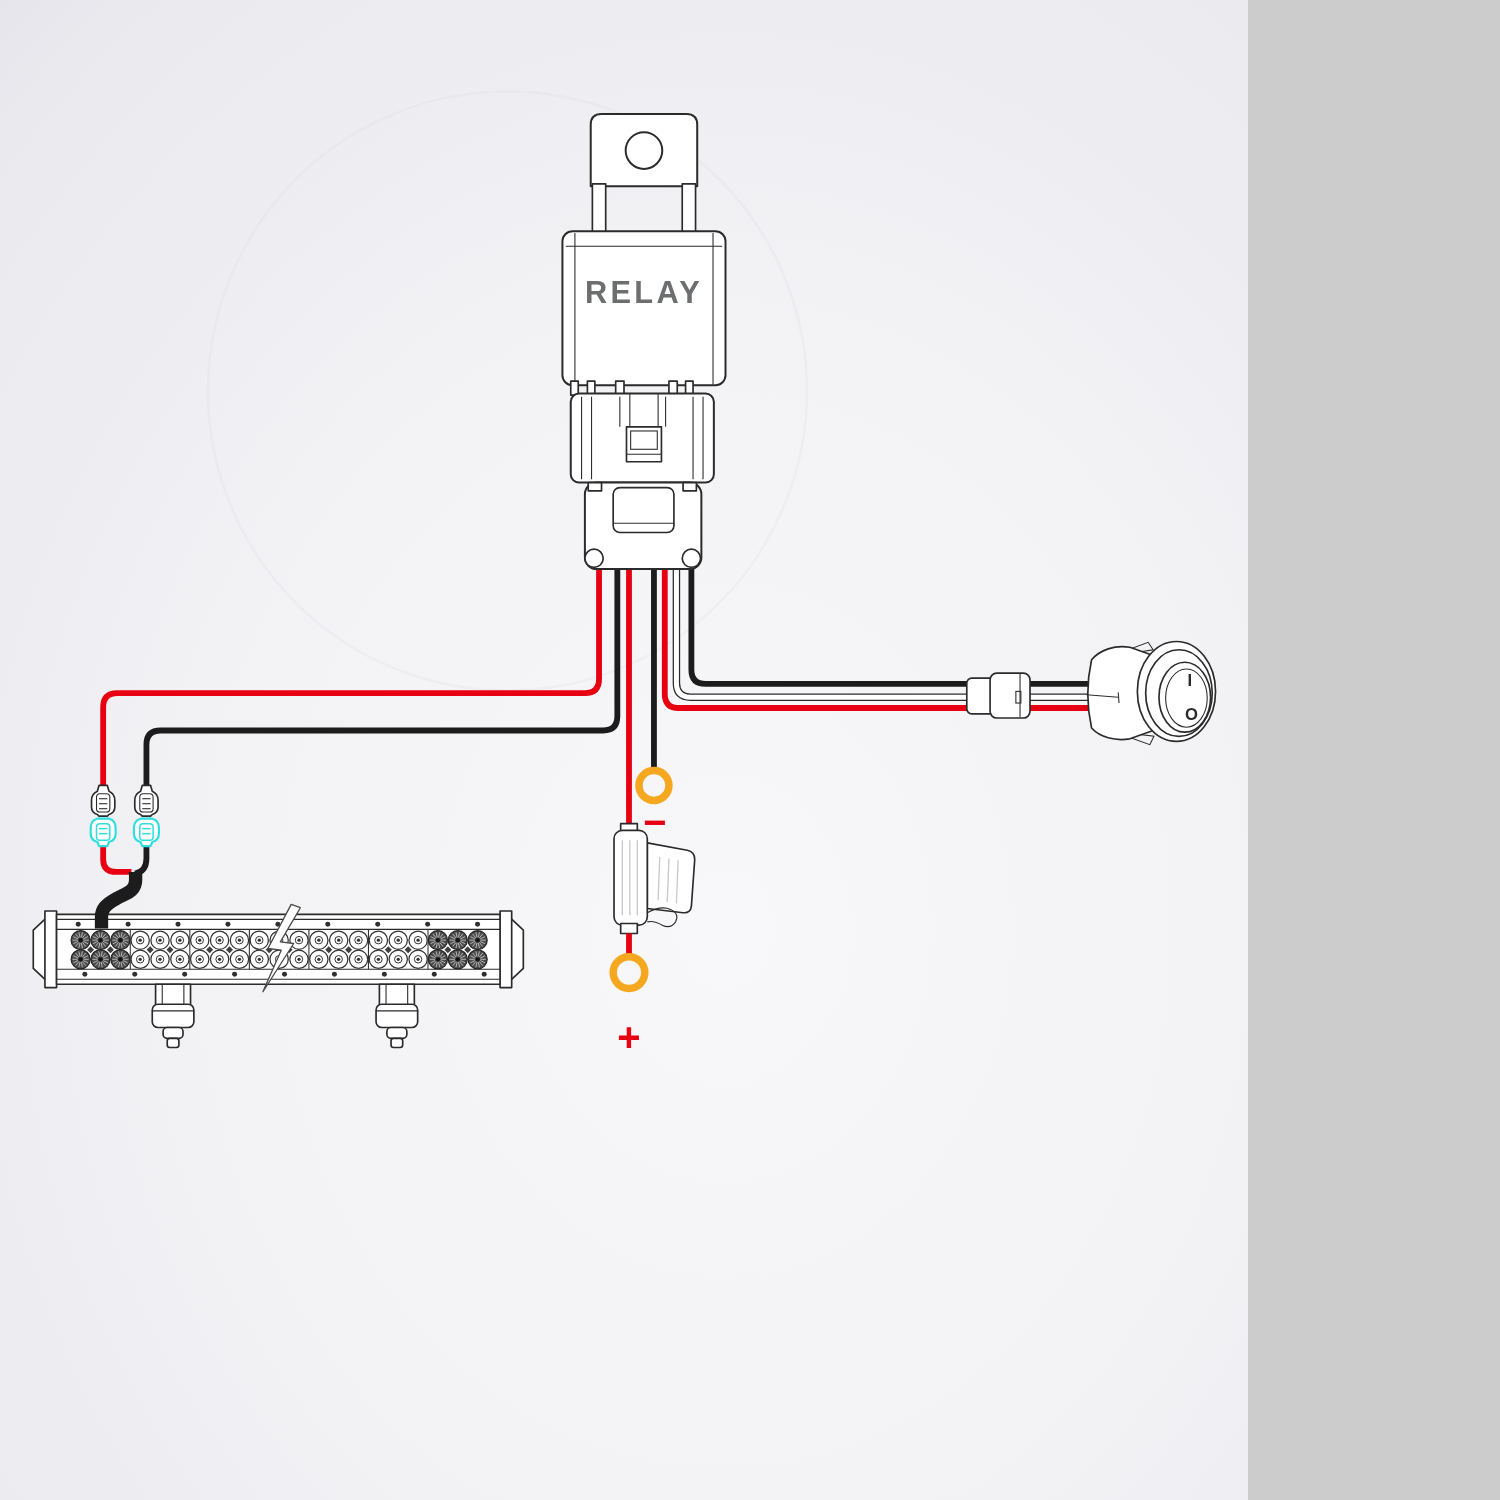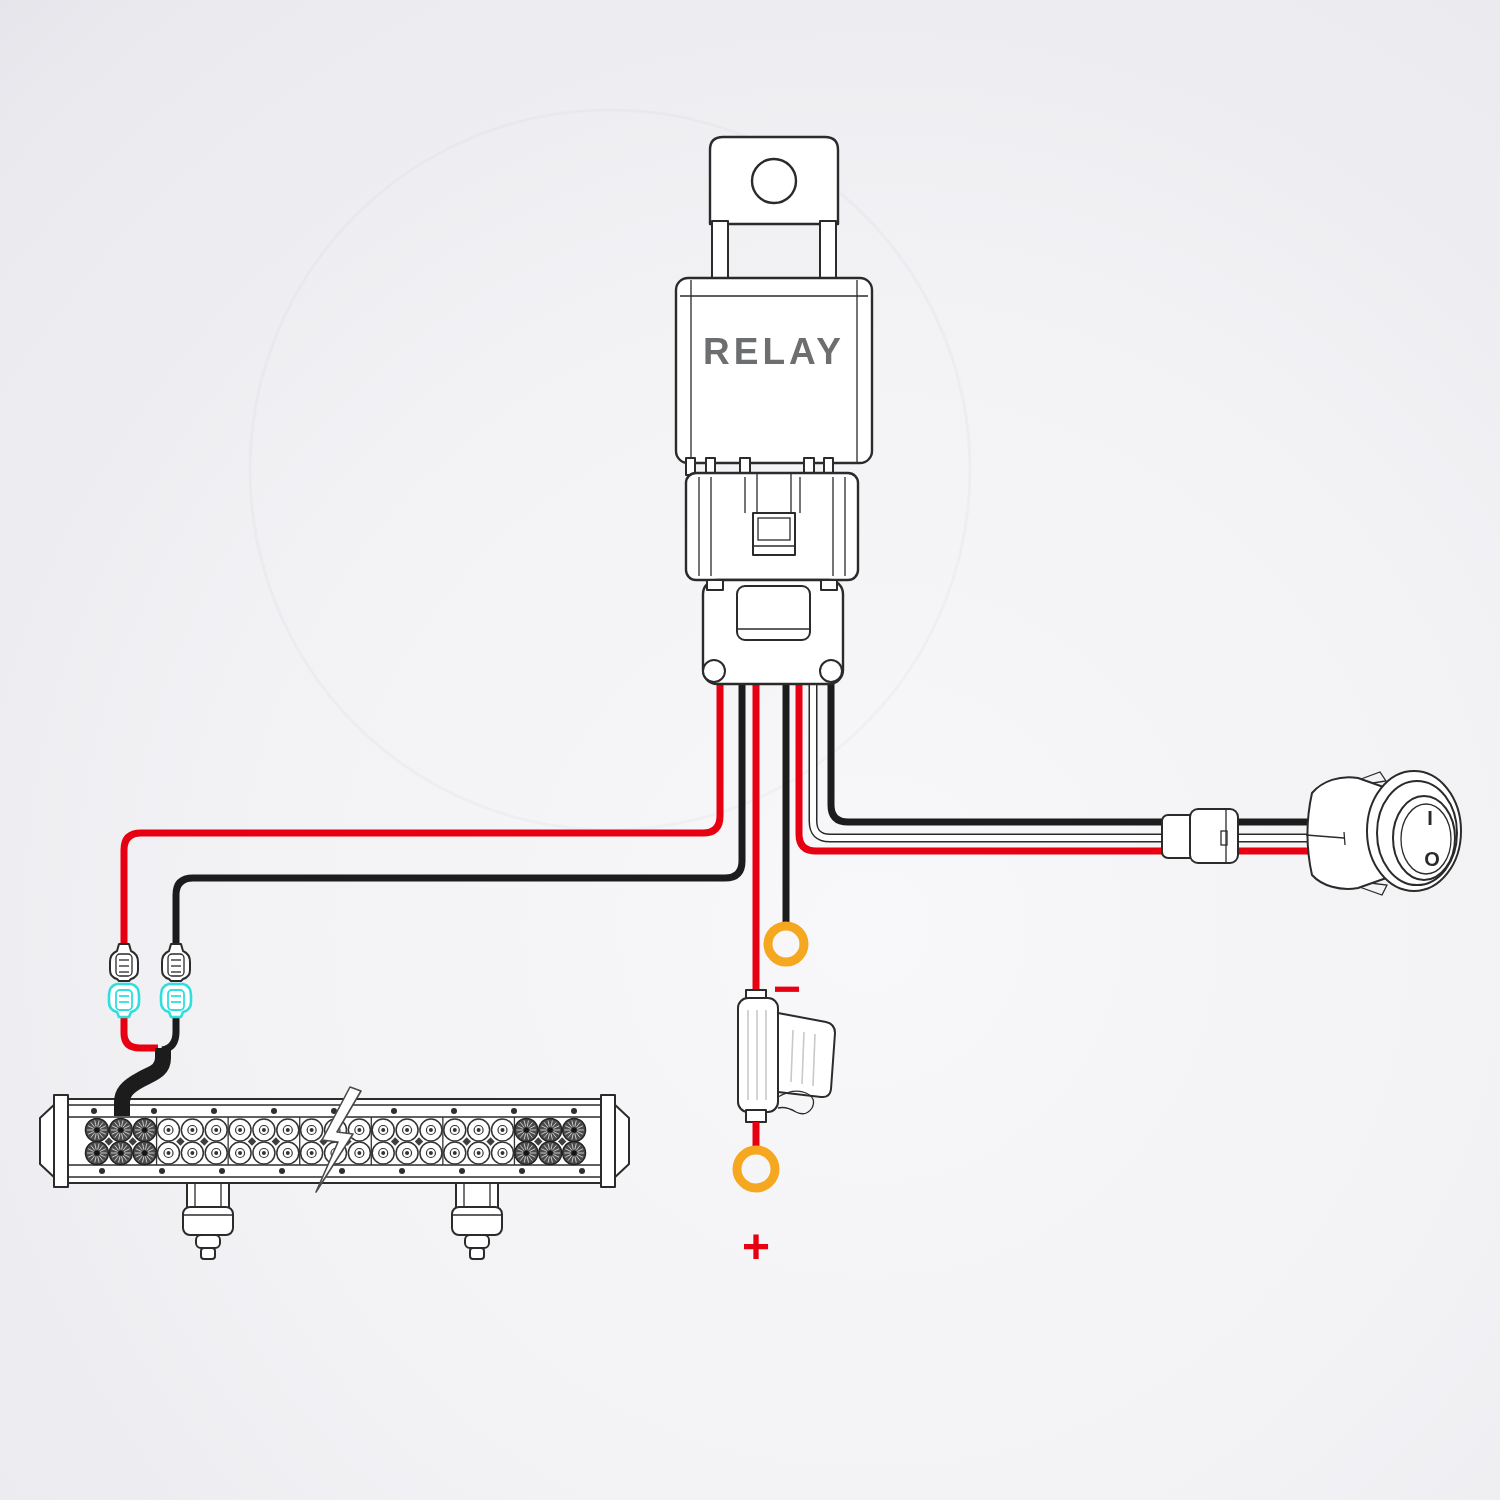--- a/index.html
+++ b/index.html
@@ -1,17 +1,17 @@
 <!DOCTYPE html>
 <html style="--red: #e60012; --black: #1c1c1c; --line: #2b2b2b; --cyan: #30dedd; --orange: #f5a81f; --relay_text: #6d6e70;"><head>
 <meta charset="utf-8">
 <style>
   html,body{margin:0;padding:0;background:#ccc;}
   .stage{
-    position:relative;width:1500px;height:1500px;overflow:hidden;
+    position:relative;width:1248px;height:1500px;overflow:hidden;
     background:radial-gradient(115% 115% at 58% 62%, #f8f8fa 0%, #f2f2f5 38%, #e9e9ee 68%, #d6d6de 100%);
     font-family:"Liberation Sans", sans-serif;
     text-align:center;
   }
   svg{position:absolute;inset:0;display:block;}
   .outline{fill:#fff;stroke:var(--line,#2b2b2b);stroke-width:2;stroke-linejoin:round;}
   .outline-thick{fill:#fff;stroke:var(--line,#2b2b2b);stroke-width:2.4;stroke-linejoin:round;}
   .thin{fill:none;stroke:var(--line,#2b2b2b);stroke-width:1.3;}
   .lite{fill:none;stroke:#c9c9cc;stroke-width:1.6;}
   .w-red{fill:none;stroke:var(--red,#e60012);stroke-width:7;}

